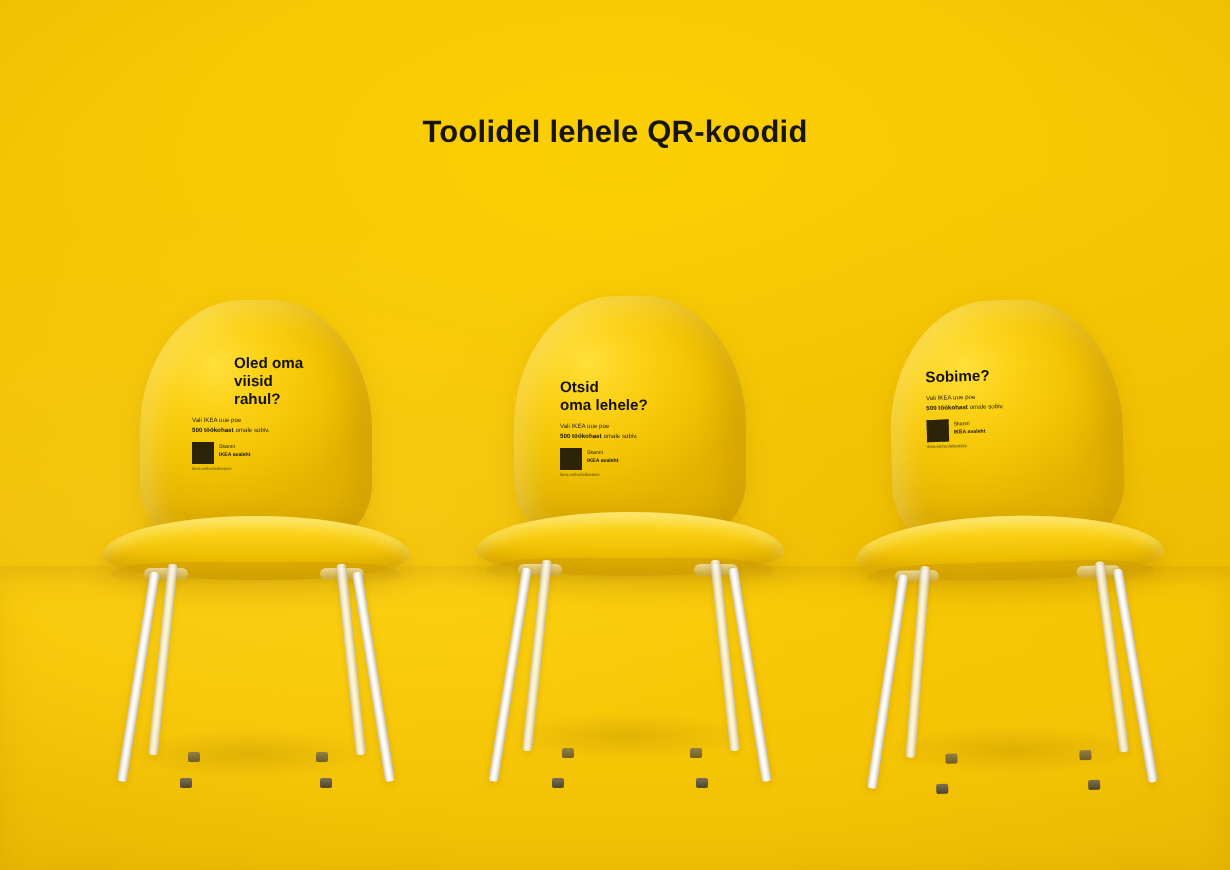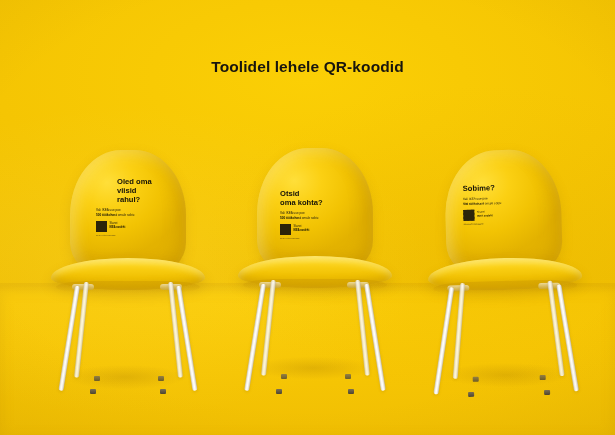--- a/index.html
+++ b/index.html
@@ -194,21 +194,21 @@
     <div class="leg" style="left:120px;top:132px;height:96px;transform:rotate(-6deg);transform-origin:top center;opacity:.85;"></div>
 
     <div class="foot" style="left:41px;top:241px;"></div>
     <div class="foot" style="left:113px;top:241px;"></div>
     <div class="foot" style="left:46px;top:226px;opacity:.8;"></div>
     <div class="foot" style="left:110px;top:226px;opacity:.8;"></div>
 
     <div class="label" style="left:45px;top:30px;width:66px;margin-top:12px;">
       <div class="big" style="font-size:7.6px;">
         <div>Otsid</div>
-        <div>oma kohta?</div>
+        <div>oma lehele?</div>
       </div>
       <div class="small">
         <span>Vali IKEA uue poe</span><br>
         <span class="b">500 töökohast</span>
         <span>omale sobiv.</span>
       </div>
       <div class="qrrow">
         <div class="qr"></div>
         <div class="qrtext">
           <span>Skanni</span><br>

